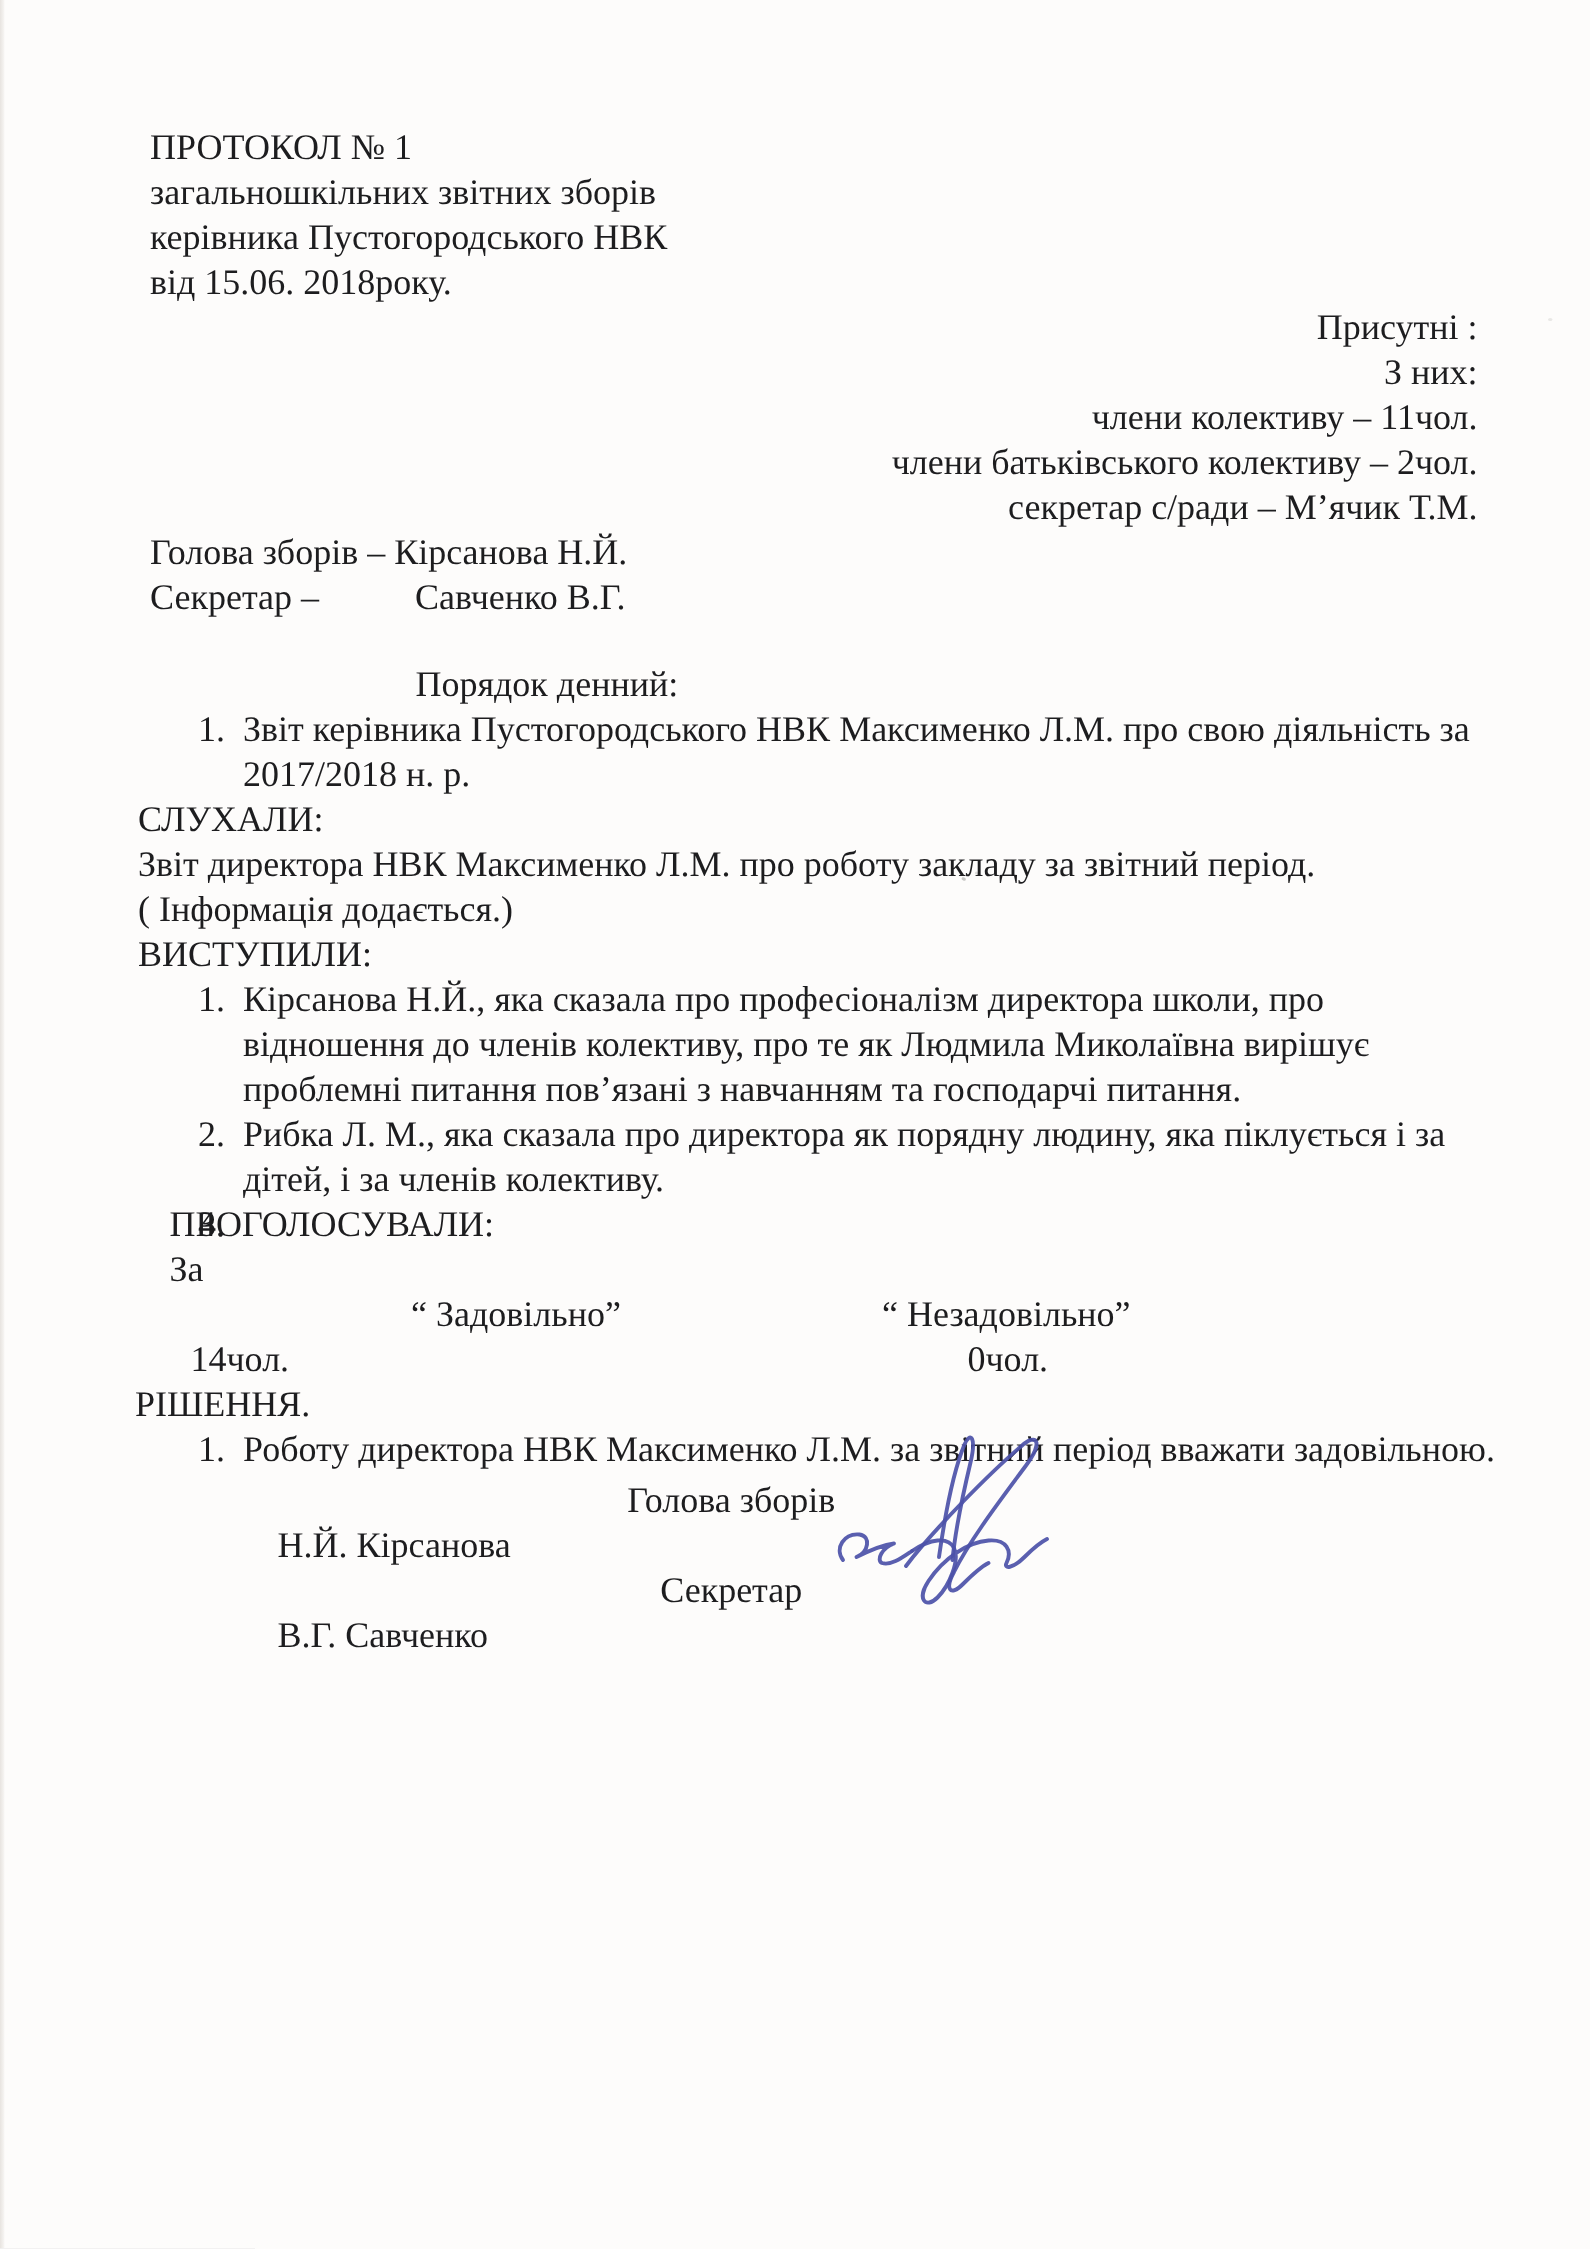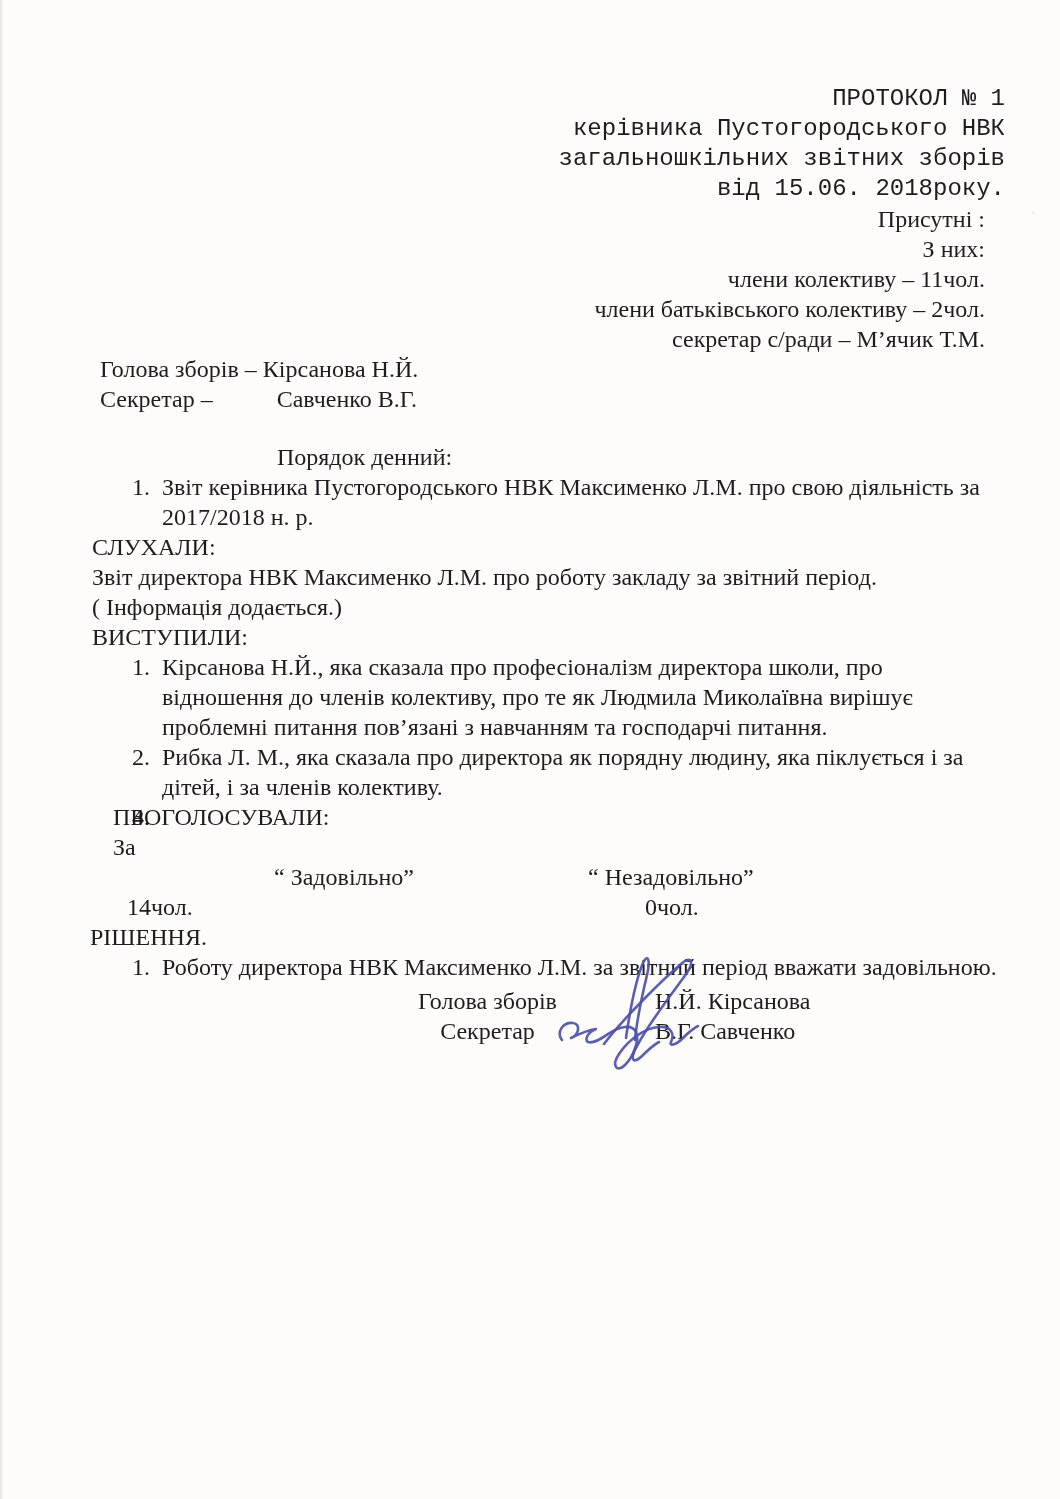--- a/index.html
+++ b/index.html
@@ -27,21 +27,21 @@
     opacity: .7;
   }
 
   .content {
     position: absolute;
     left: 100px;
     top: 84px;
     width: 905px;
   }
 
-  .title-block { text-align: right; font-family: Liberation Mono, monospace; }
+  .title-block { text-align: left; }
   .attendees-block { text-align: right; padding-right: 20px; }
   .officials-block { }
   .officials-secretary .gap { display: inline-block; width: 64px; }
 
   .agenda-heading { margin-top: 28px; padding-left: 177px; }
 
   .li { position: relative; padding-left: 62px; }
   .li .num { position: absolute; left: 32px; top: 0; }
 
   .flush { margin-left: -8px; }
@@ -51,21 +51,21 @@
   .vote-col1 { width: 476px; }
   .vote-col2 { flex: 1; }
   .vote-label1 { padding-left: 12px; text-align: center; }
   .vote-count1 { padding-left: 27px; }
   .vote-label2 { padding-left: 12px; }
   .vote-count2 { padding-left: 69px; }
 
   .decision-heading { margin-left: -10px; }
 
   .sig-block { position: relative; margin-top: 4px; }
-  .sig-row { display: flex; }
+  .sig-row { display: flex; flex-direction: column; }
   .sig-role { width: 165px; margin-left: 305px; text-align: center; }
   .sig-name { margin-left: 85px; }
   .sig-svg {
     position: absolute;
     left: 438px;
     top: -34px;
     width: 162px;
     height: 124px;
     pointer-events: none;
   }
@@ -96,22 +96,22 @@
 <div class="page">
 
   <div class="speck s1"></div>
   <div class="speck s2"></div>
   <div class="speck s3"></div>
 
   <div class="content">
 
     <div class="title-block">
       <div>ПРОТОКОЛ № 1</div>
+      <div>загальношкільних звітних зборів</div>
       <div>керівника Пустогородського НВК</div>
-      <div>загальношкільних звітних зборів</div>
       <div>від 15.06. 2018року.</div>
     </div>
 
     <div class="attendees-block">
       <div>Присутні :</div>
       <div>З них:</div>
       <div>члени колективу – 11чол.</div>
       <div>члени батьківського колективу – 2чол.</div>
       <div>секретар с/ради – М’ячик Т.М.</div>
     </div>

